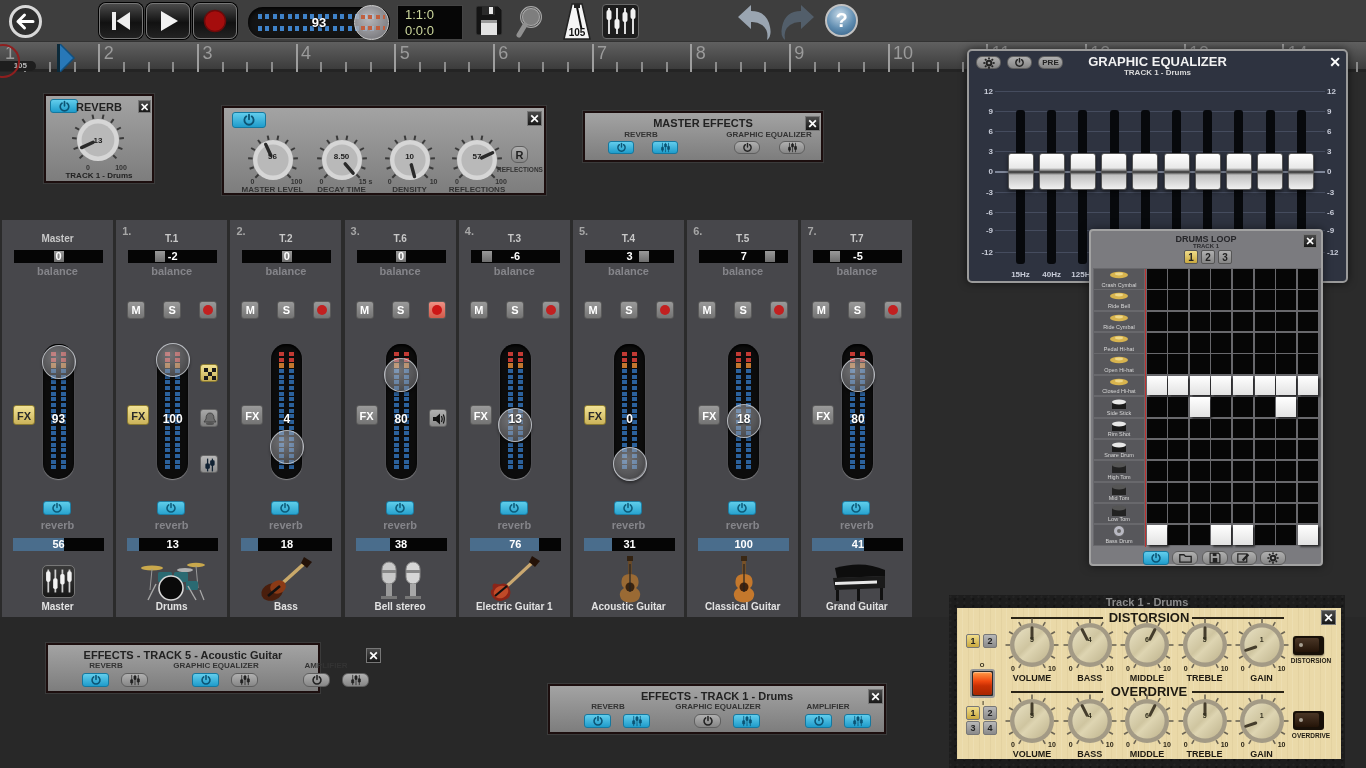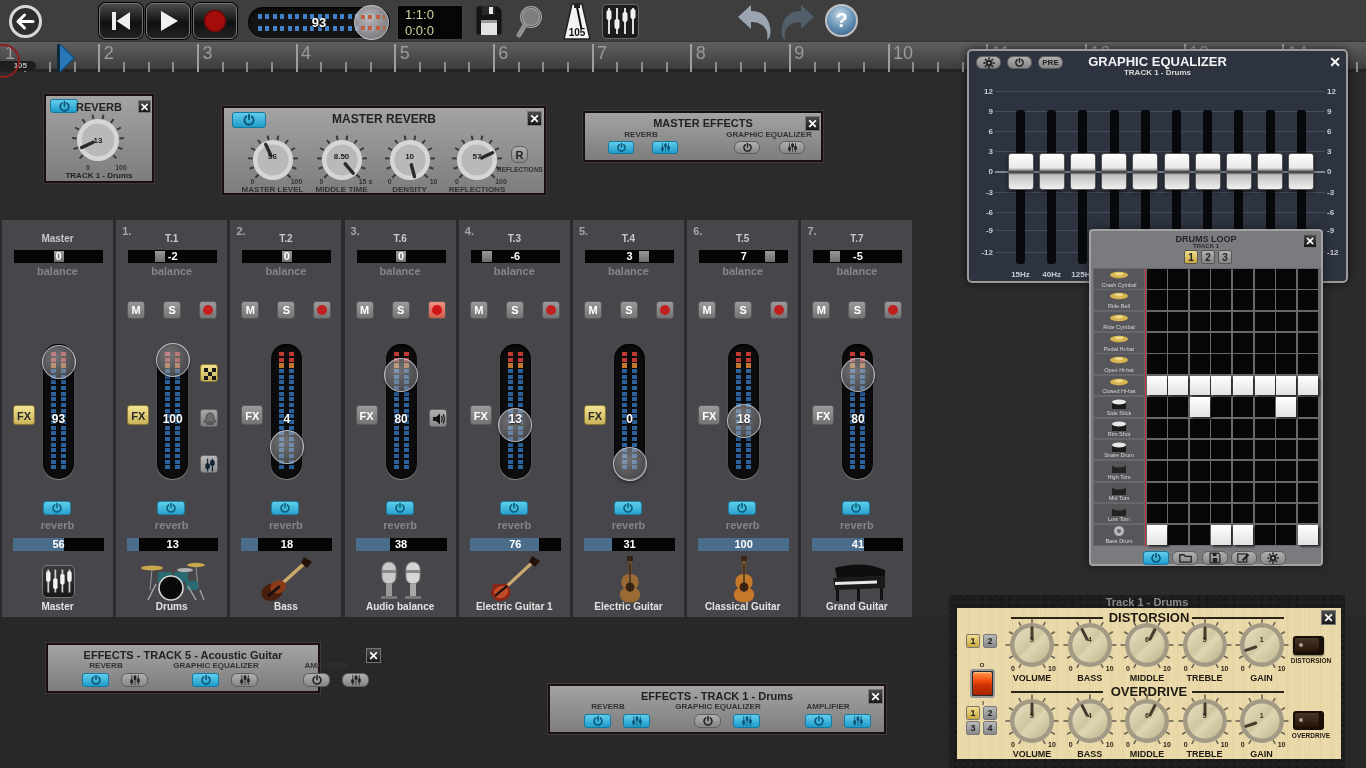--- a/index.html
+++ b/index.html
@@ -430,21 +430,21 @@
         <rect x="13" y="24" width="6" height="12" fill="#9a9a9a"></rect>
         <rect x="8" y="36" width="16" height="3" fill="#777"></rect>
       </g>
       <g>
         <rect x="33" y="2" width="14" height="22" rx="7" fill="#d6d6d6" stroke="#888"></rect>
         <rect x="33" y="10" width="14" height="3" fill="#888"></rect>
         <rect x="37" y="24" width="6" height="12" fill="#a8a8a8"></rect>
         <rect x="32" y="36" width="16" height="3" fill="#777"></rect>
       </g>
     </svg>
-    <div class="slab">Audio balance</div>
+    <div class="slab">Bell stereo</div>
   </div>
 <div class="strip" style="left:458.8px">
     <div class="snum">4.</div>
     <div class="stitle">T.3</div>
     <div class="bal"></div>
     <div class="bal" style="background:none">
       <div class="balthumb" style="left:11.5px"></div>
     </div>
     <div class="balv">-6</div>
     <div class="ballab">balance</div>
@@ -520,21 +520,21 @@
       <div class="revfill" style="width:31%"></div>
     </div>
     <div class="revval">31</div>
     <svg class="a" style="left:40px;top:336px" width="34" height="48" viewBox="0 0 34 48">
       <rect x="15.2" y="2" width="3.6" height="18" fill="#6b4a26"></rect>
       <rect x="14" y="0" width="6" height="5" fill="#332211"></rect>
       <path d="M17 18 Q25 18 25.5 25 Q26 30 23 32 Q28 35 27 40 Q26 46 17 46.5 Q8 46 7 40 Q6 35 11 32 Q8 30 8.5 25 Q9 18 17 18 Z" fill="#9a6a34"></path>
       <circle cx="17" cy="31" r="4.5" fill="#3a2410"></circle>
       <line x1="17" y1="8" x2="17" y2="36" stroke="#222" stroke-width="1.2"></line>
     </svg>
-    <div class="slab">Electric Guitar</div>
+    <div class="slab">Acoustic Guitar</div>
   </div>
 <div class="strip" style="left:687.2px">
     <div class="snum">6.</div>
     <div class="stitle">T.5</div>
     <div class="bal"></div>
     <div class="bal" style="background:none">
       <div class="balthumb" style="left:65.5px"></div>
     </div>
     <div class="balv">7</div>
     <div class="ballab">balance</div>
@@ -657,21 +657,20 @@
   </div>
 <div class="panel" style="left:222px;top:106px;width:324px;height:89px">
     <div class="bluebtn" style="left:8px;top:4px;width:34px;height:16px">
       <svg width="14" height="14" viewBox="0 0 20 20" style="display:block;margin:auto">
         <g stroke="#0c5474" stroke-width="2.6" fill="none" stroke-linecap="round">
           <path d="M10 2.5 V9"></path>
           <path d="M6.2 4.8 a6.6 6.6 0 1 0 7.6 0"></path>
         </g>
       </svg>
     </div>
-    <div class="ptitle" style="top:4px;font-size:12px">MASTER REVERB</div>
     <div class="xbtn" style="left:303px;top:3px;width:15px;height:15px;font-size:12px;line-height:14px">✕</div>
     <div class="a" style="left:22.5px;top:26px">
       <svg width="52" height="52" viewBox="0 0 52 52" style="display:block">
         <line x1="11.5" y1="40.5" x2="8.3" y2="43.7" stroke="#3a3a3a" stroke-width="2"></line>
         <line x1="6.8" y1="33.2" x2="2.6" y2="34.7" stroke="#3a3a3a" stroke-width="2"></line>
         <line x1="5.6" y1="24.5" x2="1.1" y2="24.2" stroke="#3a3a3a" stroke-width="2"></line>
         <line x1="8.0" y1="16.2" x2="4.1" y2="14.0" stroke="#3a3a3a" stroke-width="2"></line>
         <line x1="13.7" y1="9.6" x2="11.0" y2="6.0" stroke="#3a3a3a" stroke-width="2"></line>
         <line x1="21.6" y1="6.0" x2="20.7" y2="1.6" stroke="#3a3a3a" stroke-width="2"></line>
         <line x1="30.4" y1="6.0" x2="31.3" y2="1.6" stroke="#3a3a3a" stroke-width="2"></line>
@@ -704,21 +703,21 @@
         <line x1="45.2" y1="33.2" x2="49.4" y2="34.7" stroke="#3a3a3a" stroke-width="2"></line>
         <line x1="40.5" y1="40.5" x2="43.7" y2="43.7" stroke="#3a3a3a" stroke-width="2"></line>
         <circle cx="26.0" cy="26.0" r="20" fill="#d6d6d6"></circle>
         <circle cx="26.0" cy="26.0" r="15.6" fill="#b9b9b9"></circle>
         <line x1="29.2" y1="29.8" x2="37.1" y2="39.2" stroke="#2a2a2a" stroke-width="3.4" stroke-linecap="round"></line>
       </svg>
     </div>
     <div class="a" style="left:97.5px;top:44px;width:40px;text-align:center;font-size:8px;font-weight:bold;color:#222">8.50</div>
     <div class="plab" style="left:87.5px;top:70px;width:20px;font-size:7px">0</div>
     <div class="plab" style="left:129.5px;top:70px;width:24px;font-size:7px">15 s</div>
-    <div class="plab" style="left:83.5px;top:77px;width:68px;font-size:8px">MIDDLE TIME</div>
+    <div class="plab" style="left:83.5px;top:77px;width:68px;font-size:8px">DECAY TIME</div>
     <div class="a" style="left:159.6px;top:26px">
       <svg width="52" height="52" viewBox="0 0 52 52" style="display:block">
         <line x1="11.5" y1="40.5" x2="8.3" y2="43.7" stroke="#3a3a3a" stroke-width="2"></line>
         <line x1="6.8" y1="33.2" x2="2.6" y2="34.7" stroke="#3a3a3a" stroke-width="2"></line>
         <line x1="5.6" y1="24.5" x2="1.1" y2="24.2" stroke="#3a3a3a" stroke-width="2"></line>
         <line x1="8.0" y1="16.2" x2="4.1" y2="14.0" stroke="#3a3a3a" stroke-width="2"></line>
         <line x1="13.7" y1="9.6" x2="11.0" y2="6.0" stroke="#3a3a3a" stroke-width="2"></line>
         <line x1="21.6" y1="6.0" x2="20.7" y2="1.6" stroke="#3a3a3a" stroke-width="2"></line>
         <line x1="30.4" y1="6.0" x2="31.3" y2="1.6" stroke="#3a3a3a" stroke-width="2"></line>
         <line x1="38.3" y1="9.6" x2="41.0" y2="6.0" stroke="#3a3a3a" stroke-width="2"></line>

